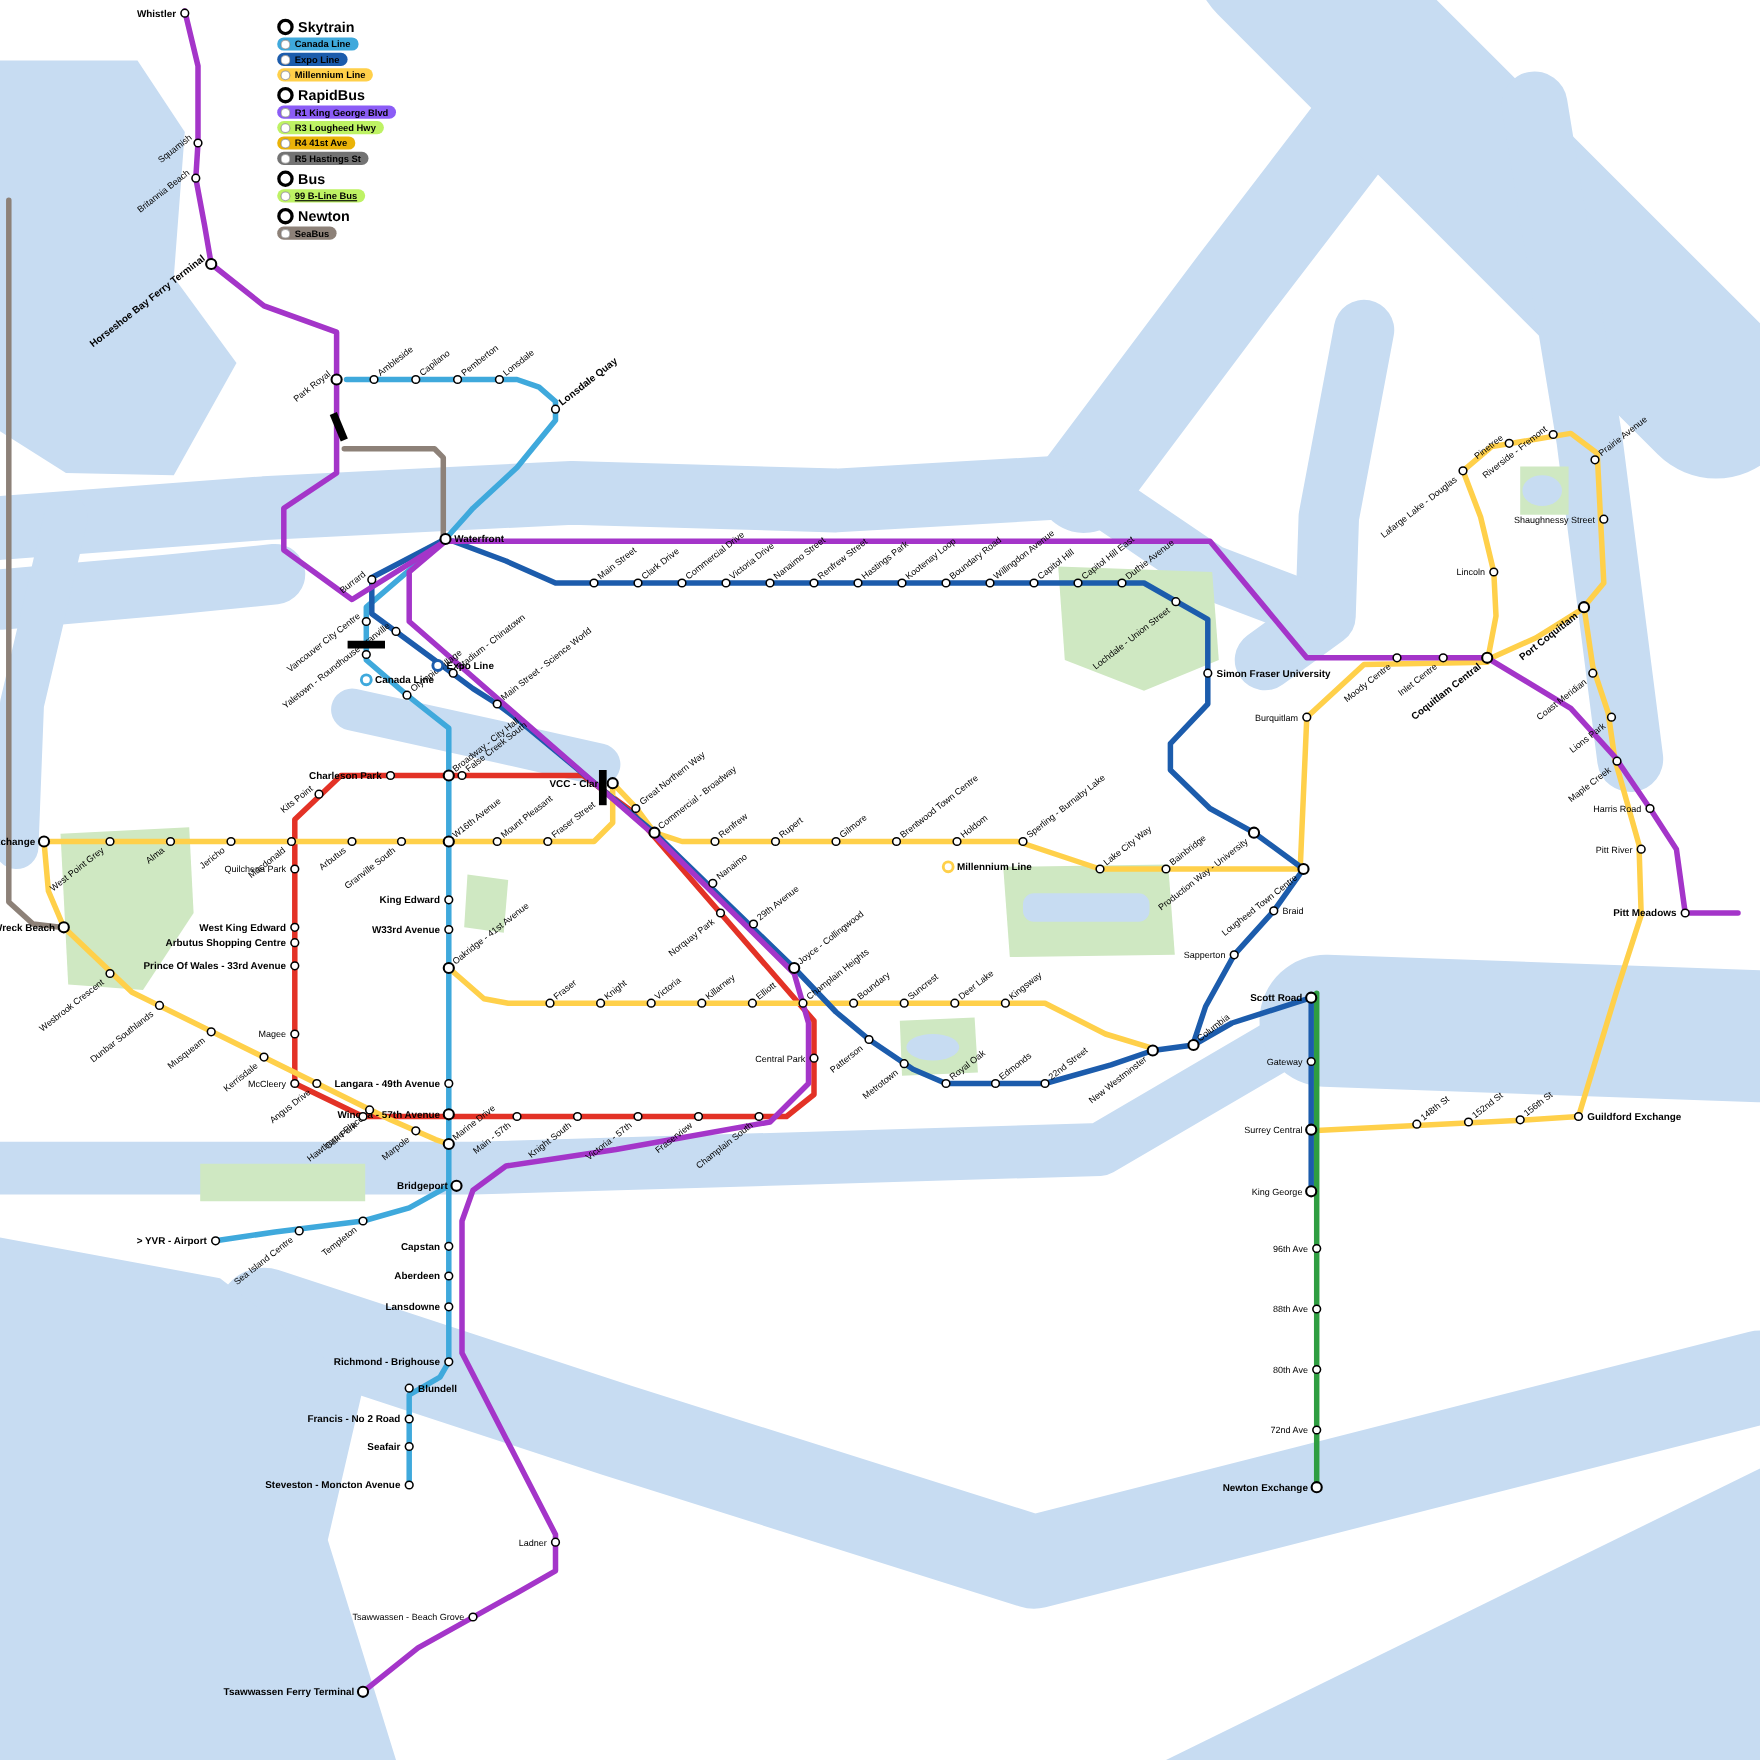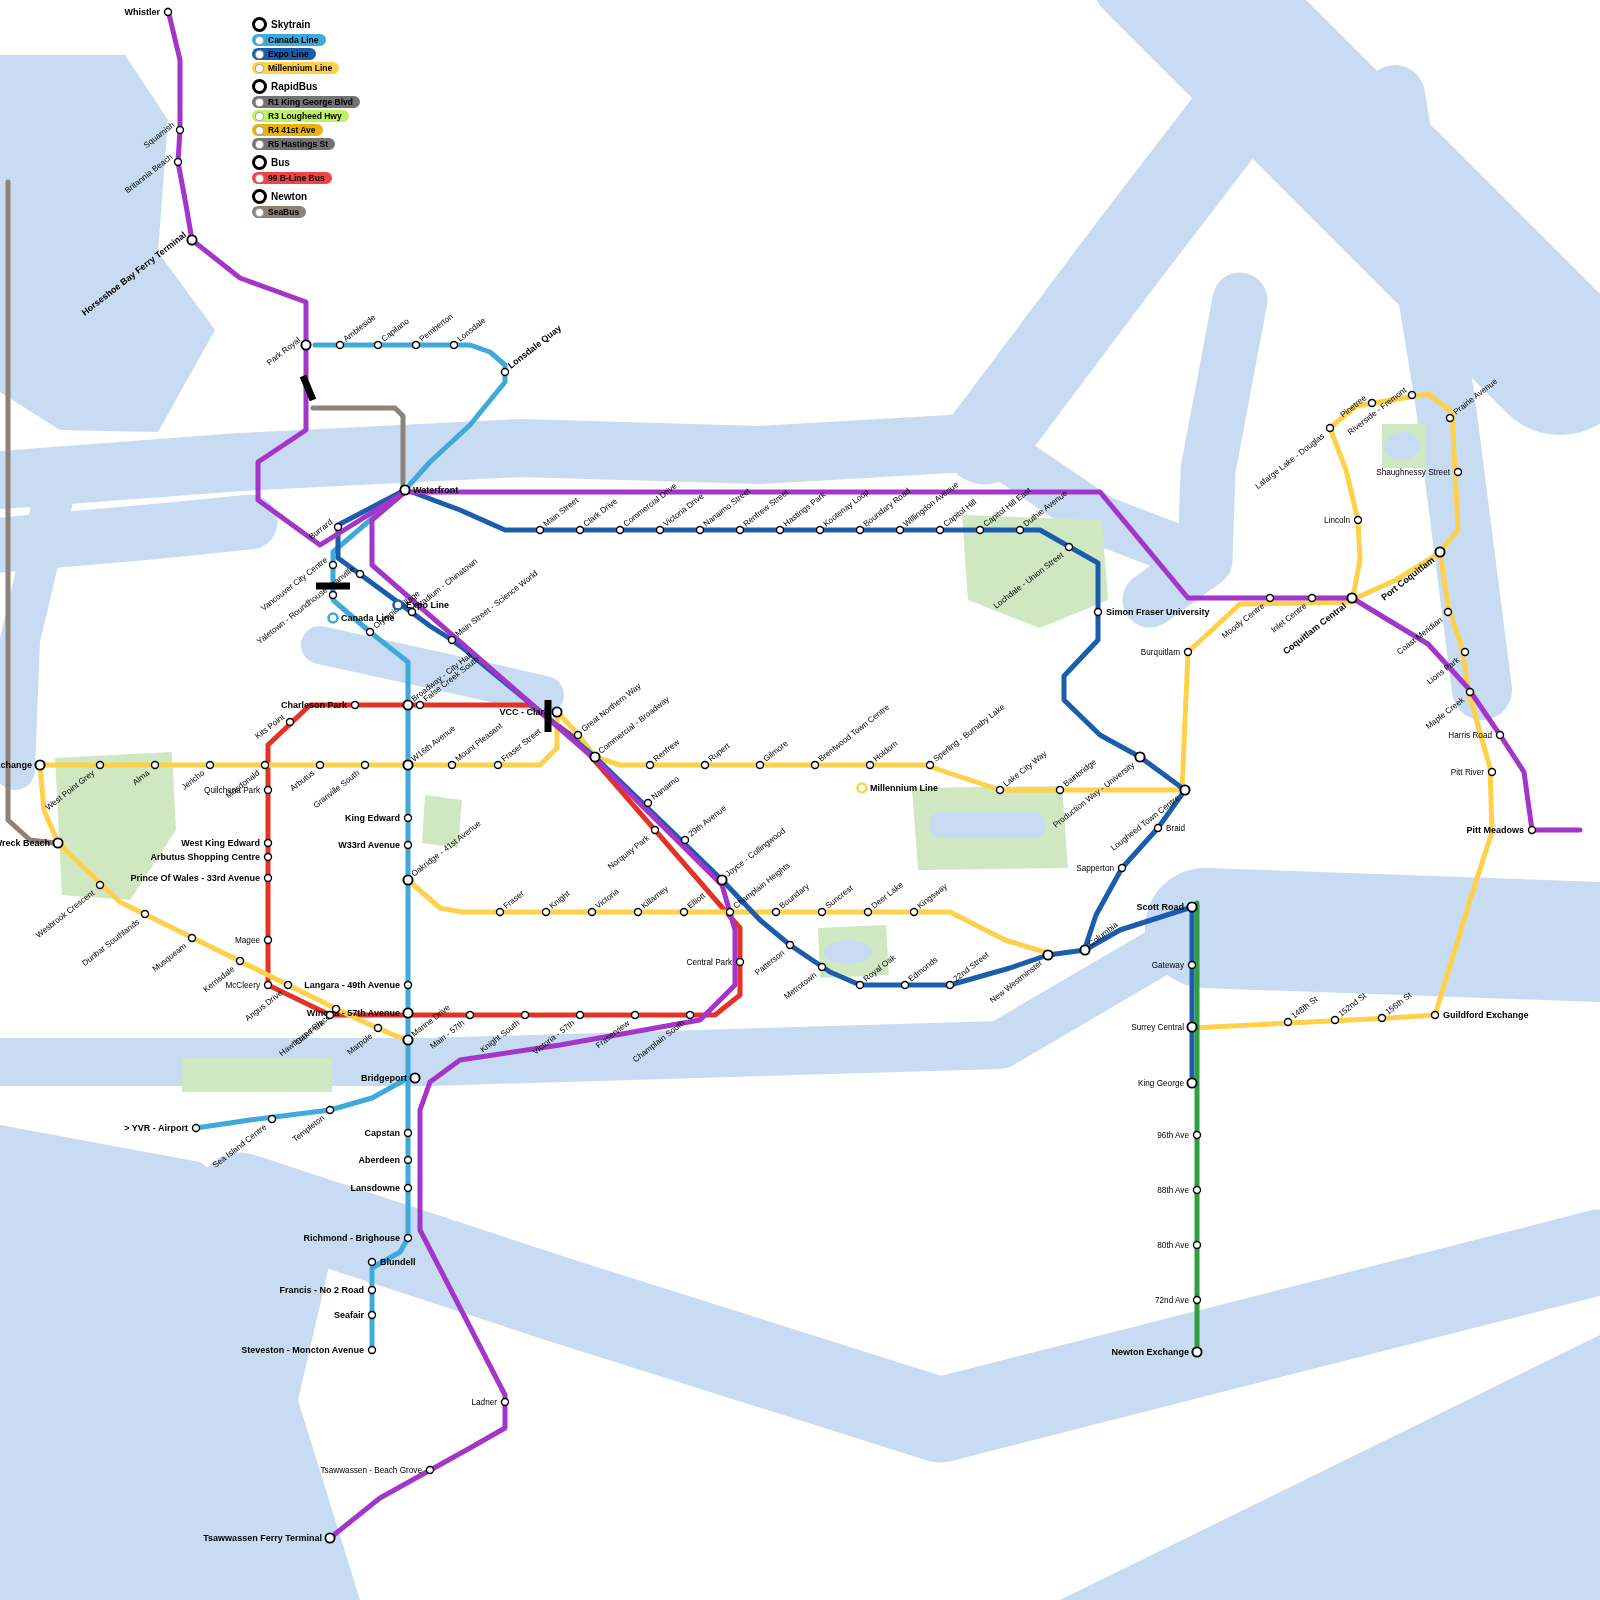--- a/index.html
+++ b/index.html
@@ -2,21 +2,21 @@
 <html><head>
 <meta charset="utf-8">
 <style>
   html,body{margin:0;padding:0;background:#ffffff;width:1600px;height:1600px;overflow:hidden;
     font-family:"Liberation Sans", sans-serif;}
   #stage{position:relative;width:1600px;height:1600px;background:#fff;}
   #map-svg{position:absolute;left:0;top:0;}
   #legend{position:absolute;left:252px;top:12px;width:150px;z-index:5;}
   .legend-header{display:flex;align-items:center;gap:4px;margin:5px 0 2px 0;}
   .legend-header .hdot{width:9px;height:9px;border-radius:50%;background:#fff;border:3px solid #000;}
-  .legend-header .htxt{font-size:10px;font-weight:700;color:#000;}
+  .legend-header .htxt{font-size:13px;font-weight:700;color:#000;}
   .legend-pill{display:flex;align-items:center;gap:4px;border-radius:8px;padding:1px 7px 1px 3px;
     margin:2px 0;width:fit-content;}
   .legend-pill .pdot{width:7px;height:7px;border-radius:50%;background:#fff;border:1px solid rgba(0,0,0,0.35);}
   .legend-pill .ptxt{font-size:8.5px;font-weight:700;color:#000;white-space:nowrap;}
   text{font-family:"Liberation Sans", sans-serif;}
 </style>
 </head>
 <body>
 
 <div id="stage">
@@ -715,41 +715,41 @@
         <span class="ptxt">Expo Line</span>
       </div>
       <div class="legend-pill" style="background: rgb(255, 208, 74);">
         <span class="pdot"></span>
         <span class="ptxt">Millennium Line</span>
       </div>
       <div class="legend-header">
         <span class="hdot"></span>
         <span class="htxt">RapidBus</span>
       </div>
-      <div class="legend-pill" style="background: #737373;">
+      <div class="legend-pill" style="background: #8b5cf6;">
         <span class="pdot"></span>
         <span class="ptxt">R1 King George Blvd</span>
       </div>
       <div class="legend-pill" style="background: #bef264;">
         <span class="pdot"></span>
         <span class="ptxt">R3 Lougheed Hwy</span>
       </div>
       <div class="legend-pill" style="background: #eab308;">
         <span class="pdot"></span>
         <span class="ptxt">R4 41st Ave</span>
       </div>
       <div class="legend-pill" style="background: #737373;">
         <span class="pdot"></span>
         <span class="ptxt">R5 Hastings St</span>
       </div>
       <div class="legend-header">
         <span class="hdot"></span>
         <span class="htxt">Bus</span>
       </div>
-      <div class="legend-pill" style="background: #ef4444;">
+      <div class="legend-pill" style="background: #bef264; text-decoration: underline;">
         <span class="pdot"></span>
         <span class="ptxt">99 B-Line Bus</span>
       </div>
       <div class="legend-header">
         <span class="hdot"></span>
         <span class="htxt">Newton</span>
       </div>
       <div class="legend-pill" style="background: rgb(141, 129, 120); align-items: center;">
         <span class="pdot"></span>
         <span class="ptxt">SeaBus</span>

